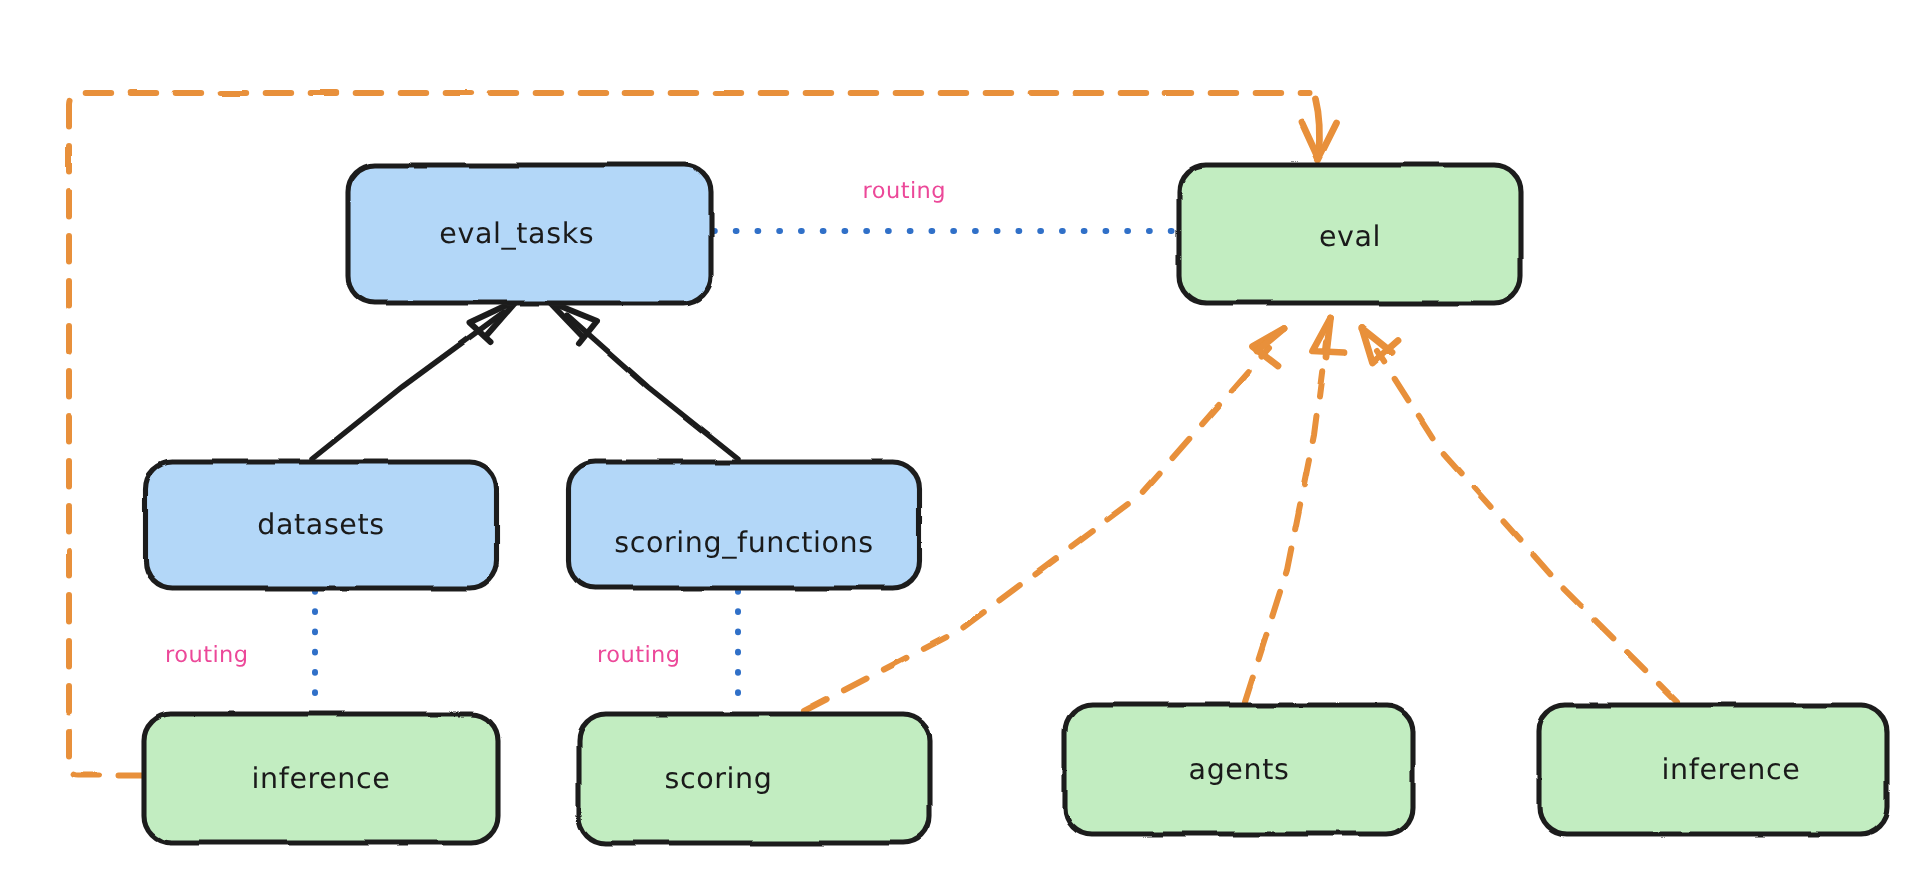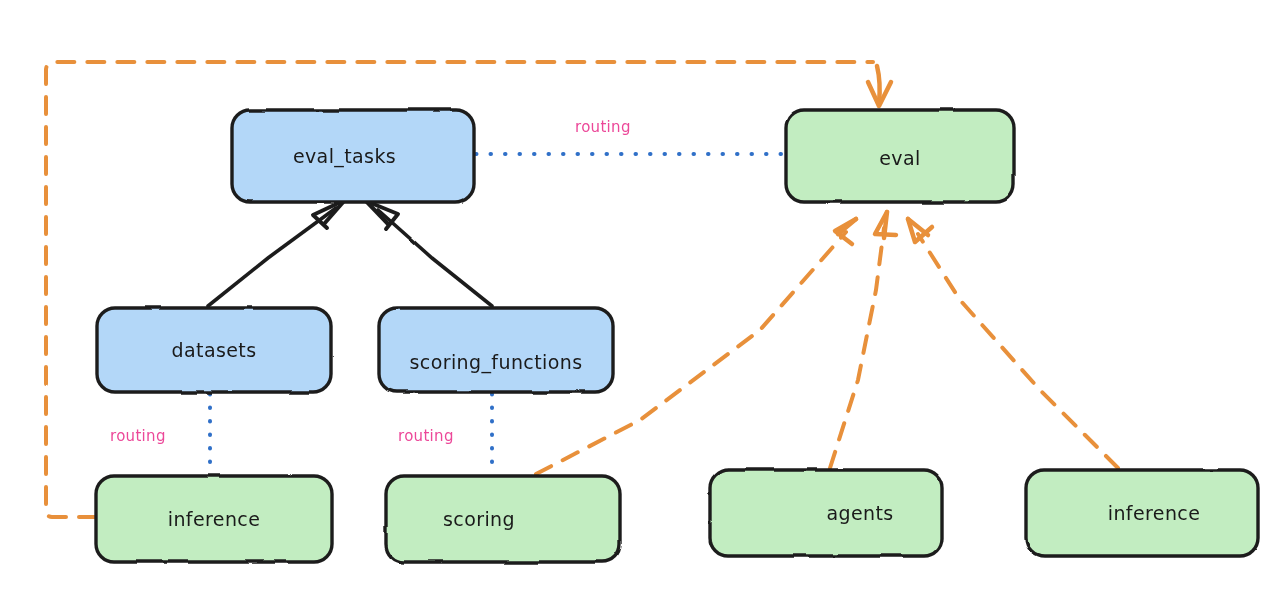--- a/index.html
+++ b/index.html
@@ -128,18 +128,18 @@
     <rect x="1026" y="470" width="232" height="86" rx="18" ry="18" fill="#c2edc1" stroke="#1e1e1e" stroke-width="3.4"></rect>
   </g>
 </svg>
 
 <div class="node-label" style="left:232px;top:110px;width:225px;height:92px;">eval_tasks</div>
 <div class="node-label" style="left:786px;top:110px;width:228px;height:96px;">eval</div>
 <div class="node-label" style="left:97px;top:308px;width:234px;height:84px;border-radius:22px;">datasets</div>
 <div class="node-label" style="left:379px;top:308px;width:234px;height:108px;">scoring_functions</div>
 <div class="node-label" style="left:96px;top:476px;width:236px;height:86px;">inference</div>
 <div class="node-label" style="left:386px;top:476px;width:186px;height:86px;">scoring</div>
-<div class="node-label" style="left:710px;top:470px;width:232px;height:86px;margin-left:34px;">agents</div>
+<div class="node-label" style="left:710px;top:470px;width:232px;height:86px;">agents</div>
 <div class="node-label" style="left:1026px;top:470px;width:256px;height:86px;">inference</div>
 
 <div class="edge-label" style="left:575px;top:118px;">routing</div>
 <div class="edge-label" style="left:110px;top:427px;">routing</div>
 <div class="edge-label" style="left:398px;top:427px;">routing</div>
 
 </body></html>

